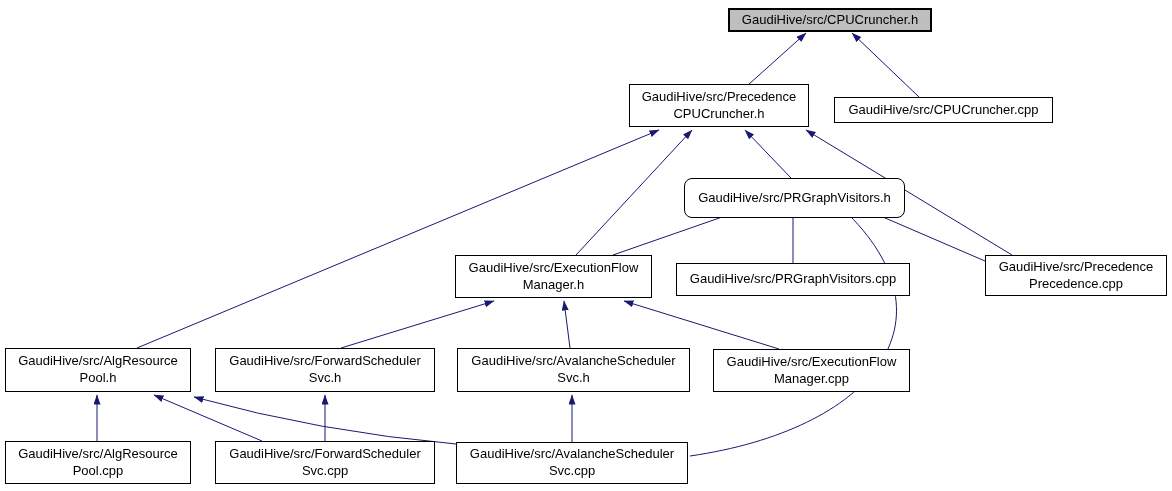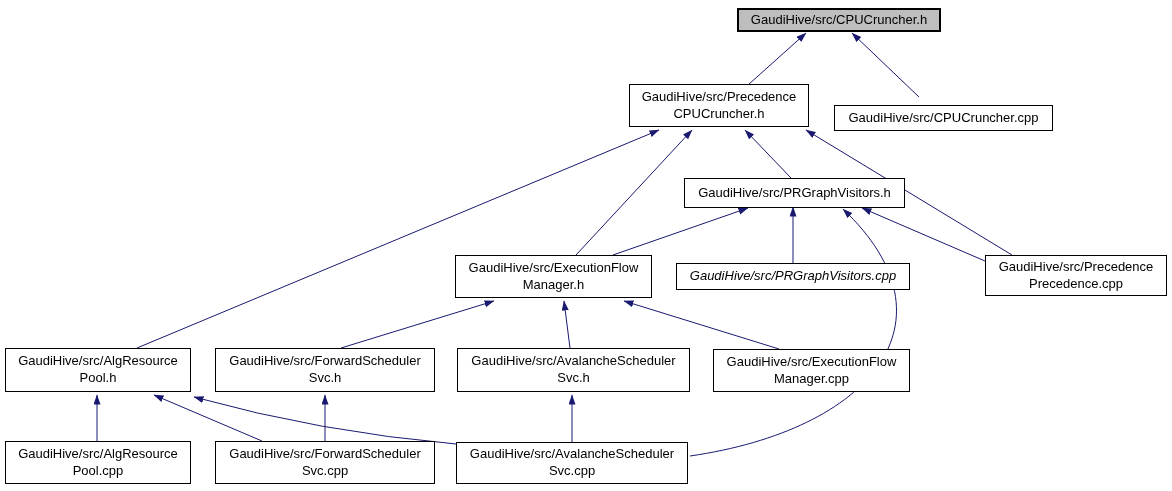--- a/index.html
+++ b/index.html
@@ -69,38 +69,38 @@
       <path d="M 690,456 C 870,430 962,322 843,209" class="edge" marker-end="url(#arrow)"></path>
       <path d="M 341,348 L 494,301" class="edge" marker-end="url(#arrow)"></path>
       <path d="M 570,348 L 564,301" class="edge" marker-end="url(#arrow)"></path>
       <path d="M 779,349 L 624,301" class="edge" marker-end="url(#arrow)"></path>
       <path d="M 97,441 L 97,395" class="edge" marker-end="url(#arrow)"></path>
       <path d="M 262,441 L 154,395" class="edge" marker-end="url(#arrow)"></path>
       <path d="M 456,444 Q 320,432 194,397" class="edge" marker-end="url(#arrow)"></path>
       <path d="M 325,441 L 325,395" class="edge" marker-end="url(#arrow)"></path>
       <path d="M 572,442 L 572,395" class="edge" marker-end="url(#arrow)"></path>
     </svg>
-<div class="node highlight" style="left: 728px; top: 8px; width: 204px; height: 24px; margin-left: 9px;">
+<div class="node highlight" style="left: 728px; top: 8px; width: 204px; height: 24px;">
       <span>GaudiHive/src/CPUCruncher.h</span>
     </div>
     <div class="node" style="left: 629px; top: 84px; width: 180px; height: 43px;">
       <span>GaudiHive/src/Precedence</span>
       <span>CPUCruncher.h</span>
     </div>
-    <div class="node" style="left: 834px; top: 97px; width: 219px; height: 26px; margin-top: 8px;">
+    <div class="node" style="left: 834px; top: 97px; width: 219px; height: 26px;">
       <span>GaudiHive/src/CPUCruncher.cpp</span>
     </div>
-    <div class="node" style="left: 684px; top: 178px; width: 221px; height: 30px;">
+    <div class="node" style="left: 684px; top: 178px; width: 221px; height: 40px; border-radius: 8px;">
       <span>GaudiHive/src/PRGraphVisitors.h</span>
     </div>
     <div class="node" style="left: 455px; top: 255px; width: 197px; height: 43px;">
       <span>GaudiHive/src/ExecutionFlow</span>
       <span>Manager.h</span>
     </div>
-    <div class="node" style="left: 676px; top: 263px; width: 234px; height: 27px; font-style: italic;">
+    <div class="node" style="left: 676px; top: 263px; width: 234px; height: 33px;">
       <span>GaudiHive/src/PRGraphVisitors.cpp</span>
     </div>
     <div class="node" style="left: 985px; top: 255px; width: 182px; height: 41px;">
       <span>GaudiHive/src/Precedence</span>
       <span>Precedence.cpp</span>
     </div>
     <div class="node" style="left: 5px; top: 348px; width: 186px; height: 44px;">
       <span>GaudiHive/src/AlgResource</span>
       <span>Pool.h</span>
     </div>

